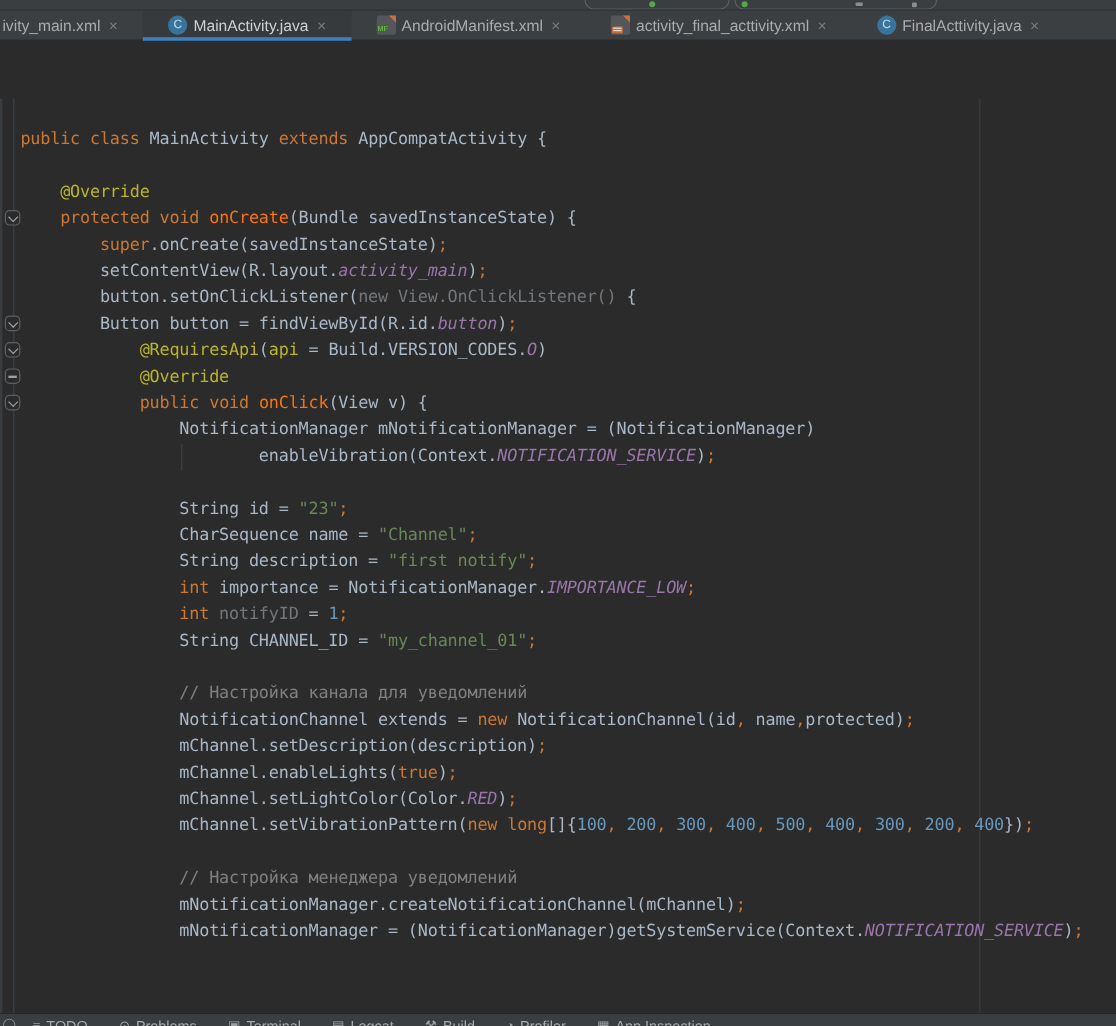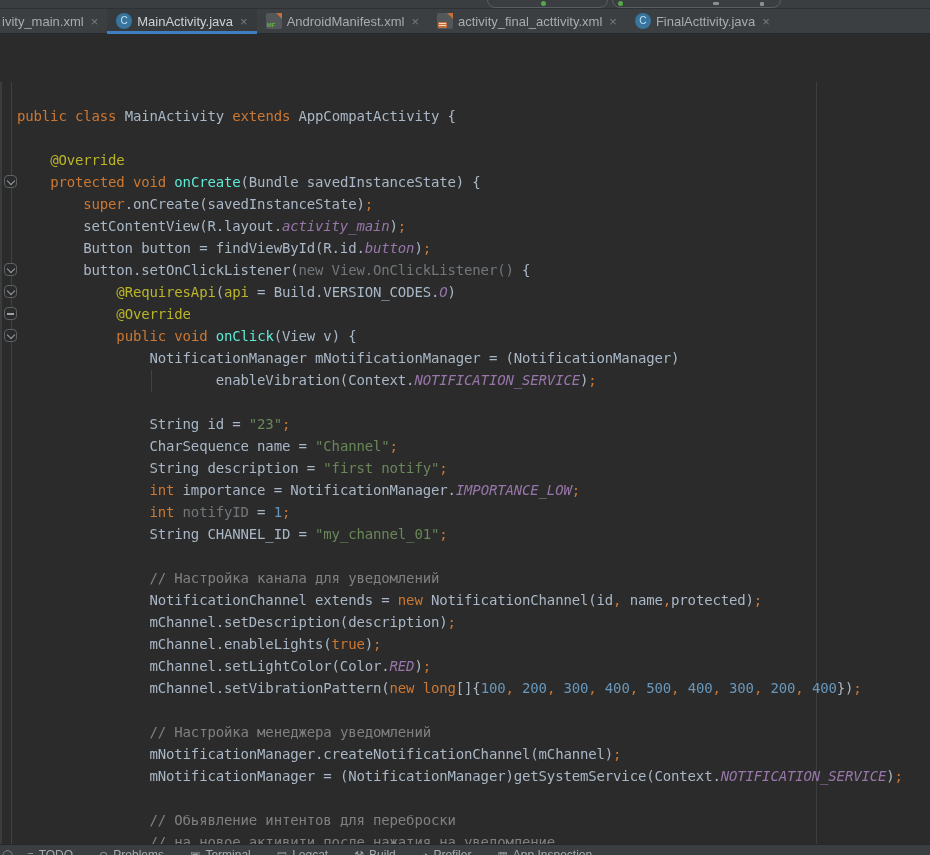--- a/index.html
+++ b/index.html
@@ -15,21 +15,21 @@
   .grp2{left:612px;width:167px;}
   .dot{position:absolute;border-radius:50%;}
   .dot-green{width:5px;height:5px;background:#57A64A;}
   .mark-gray{position:absolute;background:#8A8E90;border-radius:1px;}
   
   .tabbar{
     position:absolute;left:0;top:9px;width:930px;height:25px;background:#3C3F41;
     display:flex;align-items:stretch;border-bottom:1px solid #26292B;box-sizing:border-box;
   }
   .tab{
-    display:flex;align-items:center;padding:0 9px;position:relative;cursor:default;
+    display:flex;align-items:center;padding:0 21px;position:relative;cursor:default;
     color:#A8ACB0;font-size:13px;white-space:nowrap;
   }
   .tab.active{background:#373A3C;color:#CDD1D4;}
   .tab.active:after{content:"";position:absolute;left:0;right:0;bottom:-1px;height:3px;background:#3F7FC1;}
   .tab .ticon{width:16px;height:16px;margin-right:5px;position:relative;flex:0 0 16px;}
   .tab .tclose{margin-left:7px;color:#787C7E;font-size:13px;line-height:13px;}
   
   .icon-class{border-radius:50%;background:#38749B;color:#BFE0F5;font-size:10px;line-height:16px;text-align:center;font-family:"Liberation Sans",sans-serif;}
   
   .icon-file{background:#53575A;border-radius:2px;}
@@ -40,21 +40,21 @@
   
   .editor{position:absolute;left:0;top:34px;width:930px;height:821px;background:#2B2B2B;overflow:hidden;margin-top:48px;}
   .left-edge{position:absolute;left:0;top:0;width:2px;height:100%;background:#3A3D3F;}
   .gutter-line{position:absolute;left:11px;top:0;width:1px;height:100%;background:#3E4244;}
   .margin-guide{position:absolute;left:816px;top:0;width:1px;height:100%;background:#3A3E41;}
   .indent-guide{position:absolute;width:1px;background:#3F4346;}
   .code{position:absolute;left:0;top:0;right:0;padding:23px 0 0 17px;}
   .line{height:22px;white-space:pre;font:14px/22px "DejaVu Sans Mono",monospace;letter-spacing:-0.15px;}
   .d{color:#A9B7C6}
   .k{color:#CC7832}
-  .m{color:#5eead4}
+  .m{color:#f97316}
   .a{color:#BBB529}
   .s{color:#6A8759}
   .n{color:#6897BB}
   .c{color:#808080}
   .f{color:#9876AA;font-style:italic}
   .u{color:#A9B7C6;text-underline-offset:3px;text-decoration-thickness:1px;}
   .g{color:#72777B}
   .p{color:#CC7832}
   
   .fold-marker{
@@ -131,22 +131,22 @@
   <div class="gutter-line"></div>
   <div class="margin-guide"></div>
   <div class="indent-guide" style="left:151px;top:288px;height:22px;"></div>
   <div class="code">
       <div class="line"><span class="k">public</span><span class="d"> </span><span class="k">class</span><span class="d"> MainActivity </span><span class="k">extends</span><span class="d"> AppCompatActivity {</span></div>
       <div class="line"></div>
       <div class="line"><span class="d">    </span><span class="a">@Override</span></div>
       <div class="line"><span class="d">    </span><span class="k">protected</span><span class="d"> </span><span class="k">void</span><span class="d"> </span><span class="m">onCreate</span><span class="d">(Bundle savedInstanceState) {</span></div>
       <div class="line"><span class="d">        </span><span class="k">super</span><span class="d">.onCreate(savedInstanceState)</span><span class="p">;</span></div>
       <div class="line"><span class="d">        setContentView(R.layout.</span><span class="f">activity_main</span><span class="d">)</span><span class="p">;</span></div>
+      <div class="line"><span class="d">        button.setOnClickListener(</span><span class="g">new View.OnClickListener()</span><span class="d"> {</span></div>
       <div class="line"><span class="d">        Button button = findViewById(R.id.</span><span class="f">button</span><span class="d">)</span><span class="p">;</span></div>
-      <div class="line"><span class="d">        button.setOnClickListener(</span><span class="g">new View.OnClickListener()</span><span class="d"> {</span></div>
       <div class="line"><span class="d">            </span><span class="a">@RequiresApi</span><span class="d">(</span><span class="a">api</span><span class="d"> = Build.VERSION_CODES.</span><span class="f">O</span><span class="d">)</span></div>
       <div class="line"><span class="d">            </span><span class="a">@Override</span></div>
       <div class="line"><span class="d">            </span><span class="k">public</span><span class="d"> </span><span class="k">void</span><span class="d"> </span><span class="m">onClick</span><span class="d">(View v) {</span></div>
       <div class="line"><span class="d">                NotificationManager </span><span class="u">mNotificationManager</span><span class="d"> = (NotificationManager)</span></div>
       <div class="line"><span class="d">                        enableVibration(Context.</span><span class="f">NOTIFICATION_SERVICE</span><span class="d">)</span><span class="p">;</span></div>
       <div class="line"></div>
       <div class="line"><span class="d">                String id = </span><span class="s">"23"</span><span class="p">;</span></div>
       <div class="line"><span class="d">                CharSequence name = </span><span class="s">"Channel"</span><span class="p">;</span></div>
       <div class="line"><span class="d">                String description = </span><span class="s">"first notify"</span><span class="p">;</span></div>
       <div class="line"><span class="d">                </span><span class="k">int</span><span class="d"> importance = NotificationManager.</span><span class="f">IMPORTANCE_LOW</span><span class="p">;</span></div>
@@ -157,22 +157,22 @@
       <div class="line"><span class="d">                NotificationChannel extends = </span><span class="k">new</span><span class="d"> NotificationChannel(id</span><span class="p">,</span><span class="d"> name</span><span class="p">,</span><span class="d">protected)</span><span class="p">;</span></div>
       <div class="line"><span class="d">                mChannel.setDescription(description)</span><span class="p">;</span></div>
       <div class="line"><span class="d">                mChannel.enableLights(</span><span class="k">true</span><span class="d">)</span><span class="p">;</span></div>
       <div class="line"><span class="d">                mChannel.setLightColor(Color.</span><span class="f">RED</span><span class="d">)</span><span class="p">;</span></div>
       <div class="line"><span class="d">                mChannel.setVibrationPattern(</span><span class="k">new long</span><span class="d">[]{</span><span class="n">100</span><span class="p">,</span><span class="d"> </span><span class="n">200</span><span class="p">,</span><span class="d"> </span><span class="n">300</span><span class="p">,</span><span class="d"> </span><span class="n">400</span><span class="p">,</span><span class="d"> </span><span class="n">500</span><span class="p">,</span><span class="d"> </span><span class="n">400</span><span class="p">,</span><span class="d"> </span><span class="n">300</span><span class="p">,</span><span class="d"> </span><span class="n">200</span><span class="p">,</span><span class="d"> </span><span class="n">400</span><span class="d">})</span><span class="p">;</span></div>
       <div class="line"></div>
       <div class="line"><span class="d">                </span><span class="c">// Настройка менеджера уведомлений</span></div>
       <div class="line"><span class="d">                </span><span class="u">mNotificationManager</span><span class="d">.createNotificationChannel(mChannel)</span><span class="p">;</span></div>
       <div class="line"><span class="d">                </span><span class="u">mNotificationManager</span><span class="d"> = (NotificationManager)getSystemService(Context.</span><span class="f">NOTIFICATION_SERVICE</span><span class="d">)</span><span class="p">;</span></div>
       <div class="line"></div>
-      <div class="line"><span class="d">                </span><span class="c">// Обьявление интентов для переброски</span></div>
-      <div class="line"><span class="d">                </span><span class="c">// на новое активити после нажатия на уведомление</span></div>
+      <div class="line"><span class="d">                </span></div>
+      <div class="line"><span class="d">                </span></div>
     </div>
 <div class="fold-marker" style="top: 93px;">
       <span class="chev"></span>
     </div>
     <div class="fold-marker" style="top: 181px;">
       <span class="chev"></span>
     </div>
     <div class="fold-marker" style="top: 203px;">
       <span class="chev"></span>
     </div>

